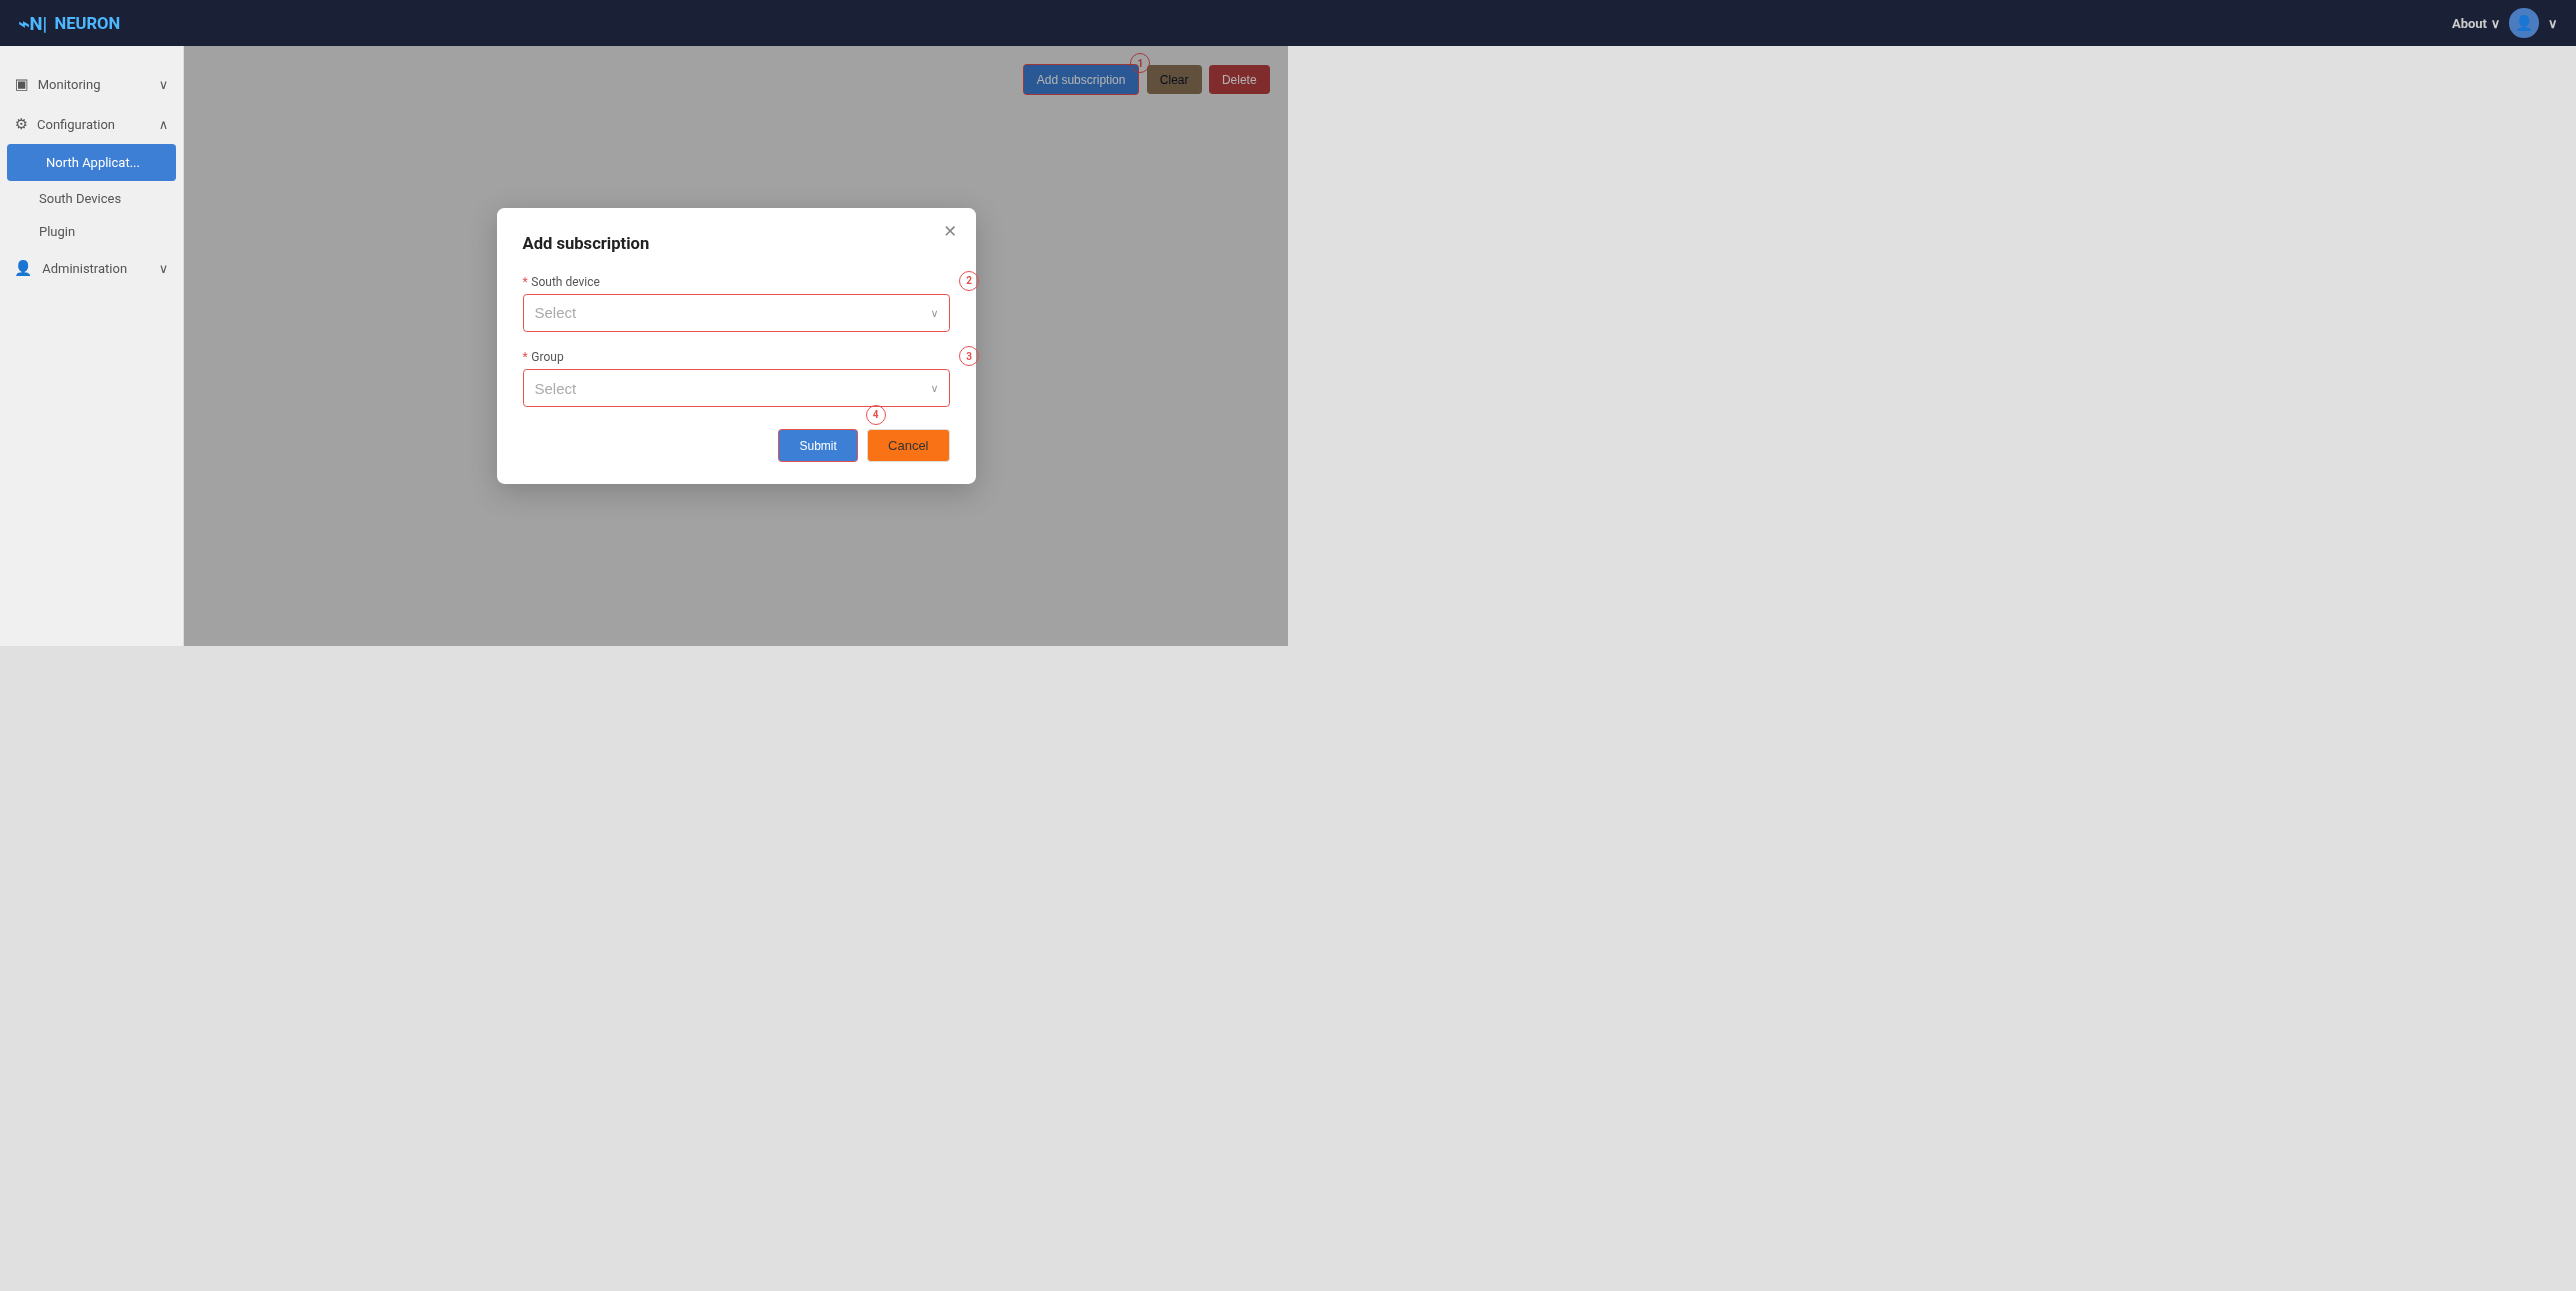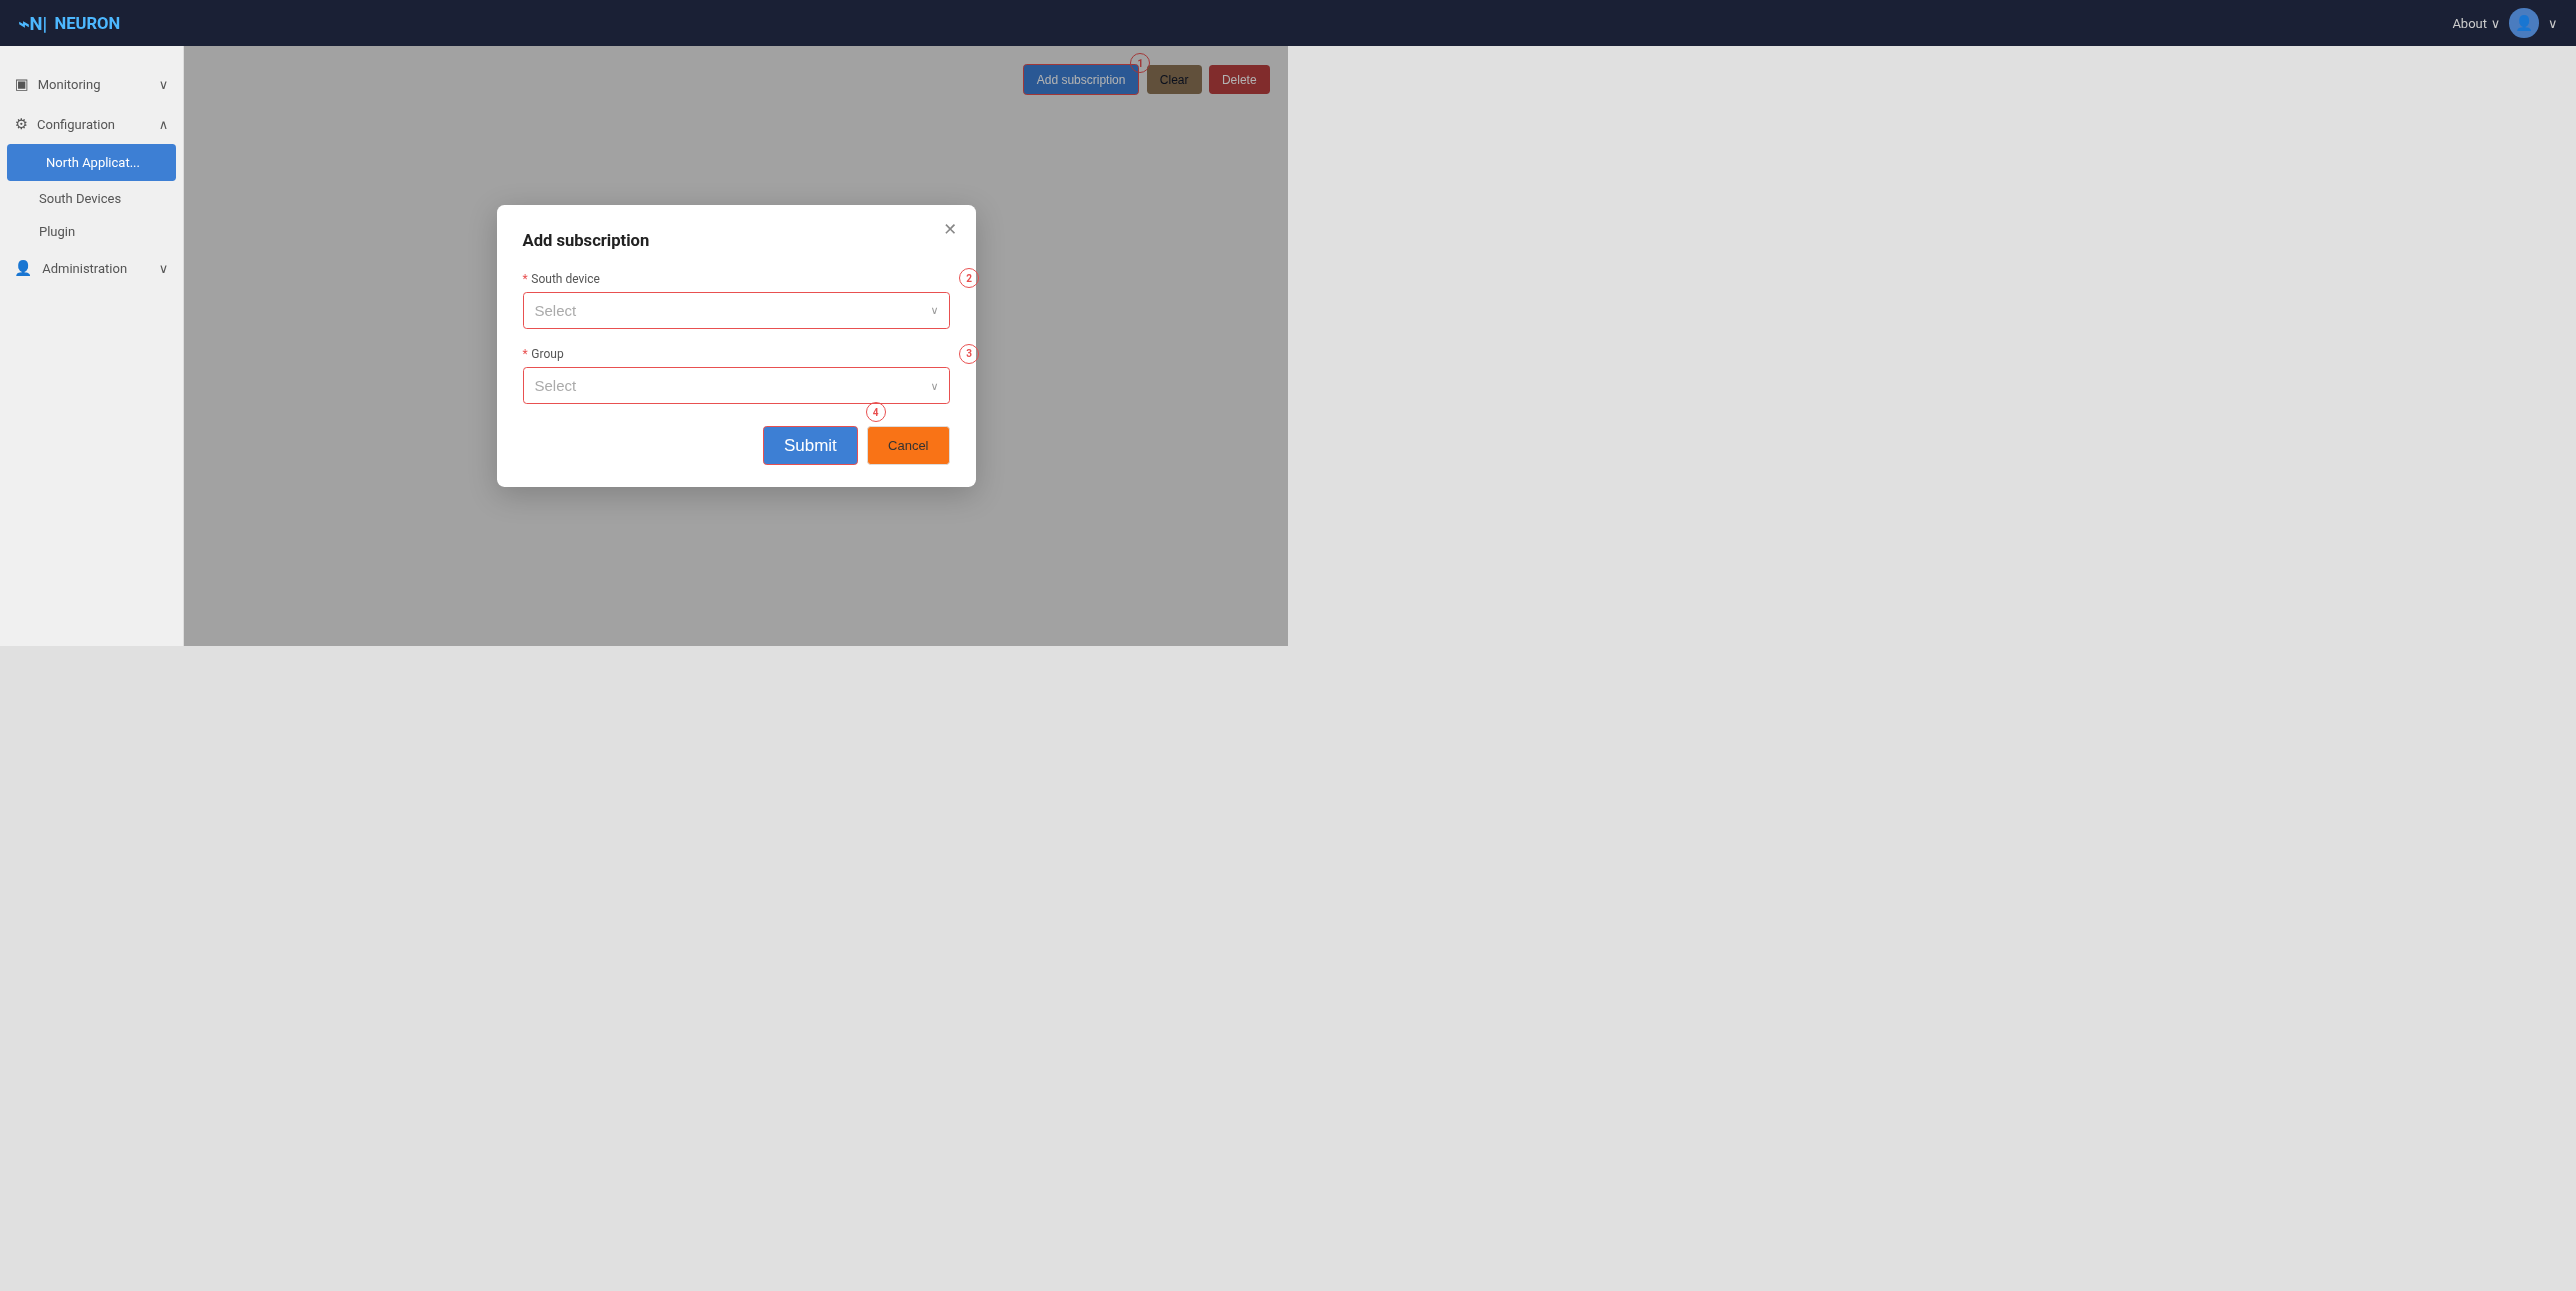--- a/index.html
+++ b/index.html
@@ -28,20 +28,21 @@
     .logo-icon {
       color: #4db8ff;
       font-size: 18.4px;
     }
     .header-right {
       display: flex;
       align-items: center;
       gap: 9.2px;
       color: #ccc;
       font-size: 13px;
+      font-weight: bold;
     }
     .about-btn {
       display: flex;
       align-items: center;
       gap: 3.7px;
       cursor: pointer;
       color: #ccc;
     }
     .avatar-circle {
       width: 29.5px;
@@ -241,21 +242,21 @@
       gap: 9.2px;
       margin-top: 22px;
       position: relative;
     }
     .btn-submit {
       background: #3d7fd4;
       color: white;
       border: 1.8px solid #e85050;
       border-radius: 3.7px;
       padding: 8.3px 20px;
-      font-size: 17px;
+      font-size: 12px;
       cursor: pointer;
     }
     .btn-cancel {
       background: #f97316;
       color: #333;
       border: 0.9px solid #ddd;
       border-radius: 3.7px;
       padding: 8.3px 20px;
       font-size: 13px;
       cursor: pointer;

